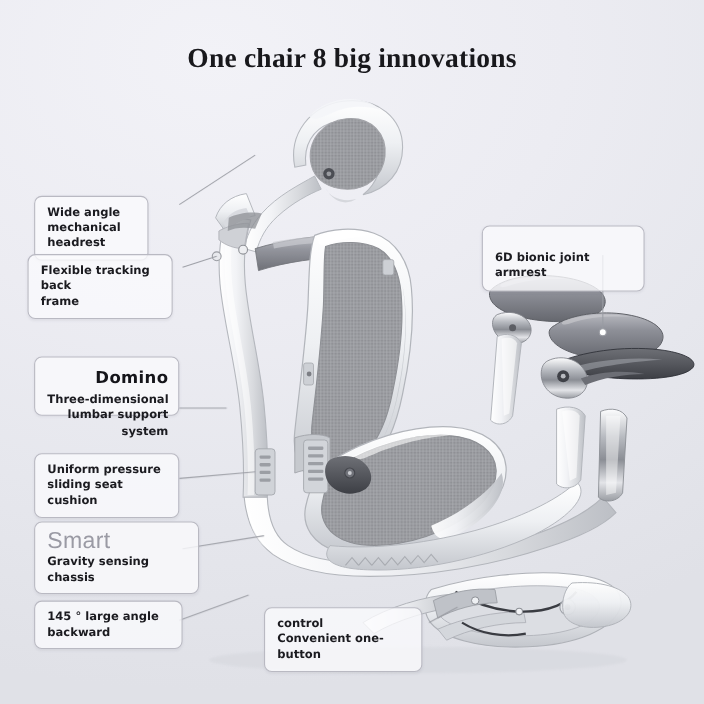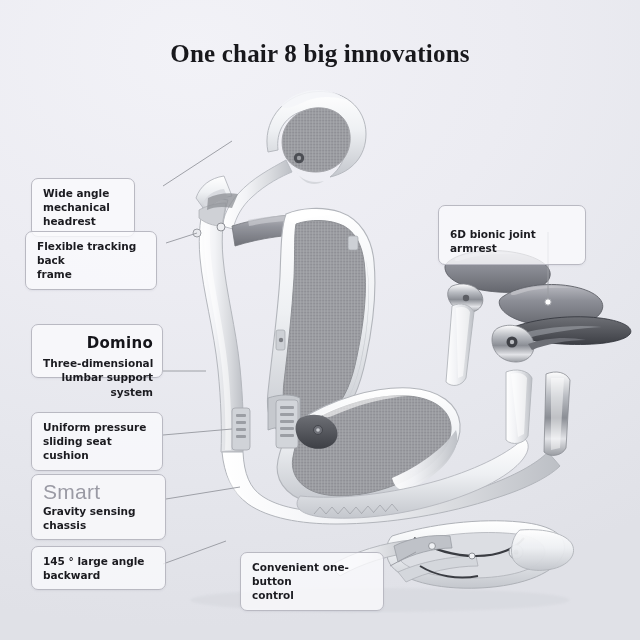--- a/index.html
+++ b/index.html
@@ -333,32 +333,32 @@
     <span class="sub">Three-dimensional</span>
     <span class="sub">lumbar support</span>
     <span class="sub">system</span>
   </div>
 
   <div class="callout" style="left:31px;top:412px;width:132px;">
     <span class="sub">Uniform pressure</span>
     <span class="sub">sliding seat cushion</span>
   </div>
 
-  <div class="callout" style="left:31px;top:474px;width:135px;padding-top:6px;">
+  <div class="callout" style="left:31px;top:474px;width:150px;padding-top:6px;">
     <span class="head-thin">Smart</span>
     <span class="sub">Gravity sensing chassis</span>
   </div>
 
   <div class="callout" style="left:31px;top:546px;width:135px;">
     <span class="sub">145 °   large angle</span>
     <span class="sub">backward</span>
   </div>
 
   <div class="callout" style="left:438px;top:205px;width:148px;text-align:left;padding-top:21px;padding-bottom:9px;">
     <span class="sub">6D bionic joint armrest</span>
   </div>
 
   <div class="callout" style="left:240px;top:552px;width:144px;">
+    <span class="sub">control</span>
     <span class="sub">Convenient one-button</span>
-    <span class="sub">control</span>
   </div>
 
 </div>
 
 </body></html>

